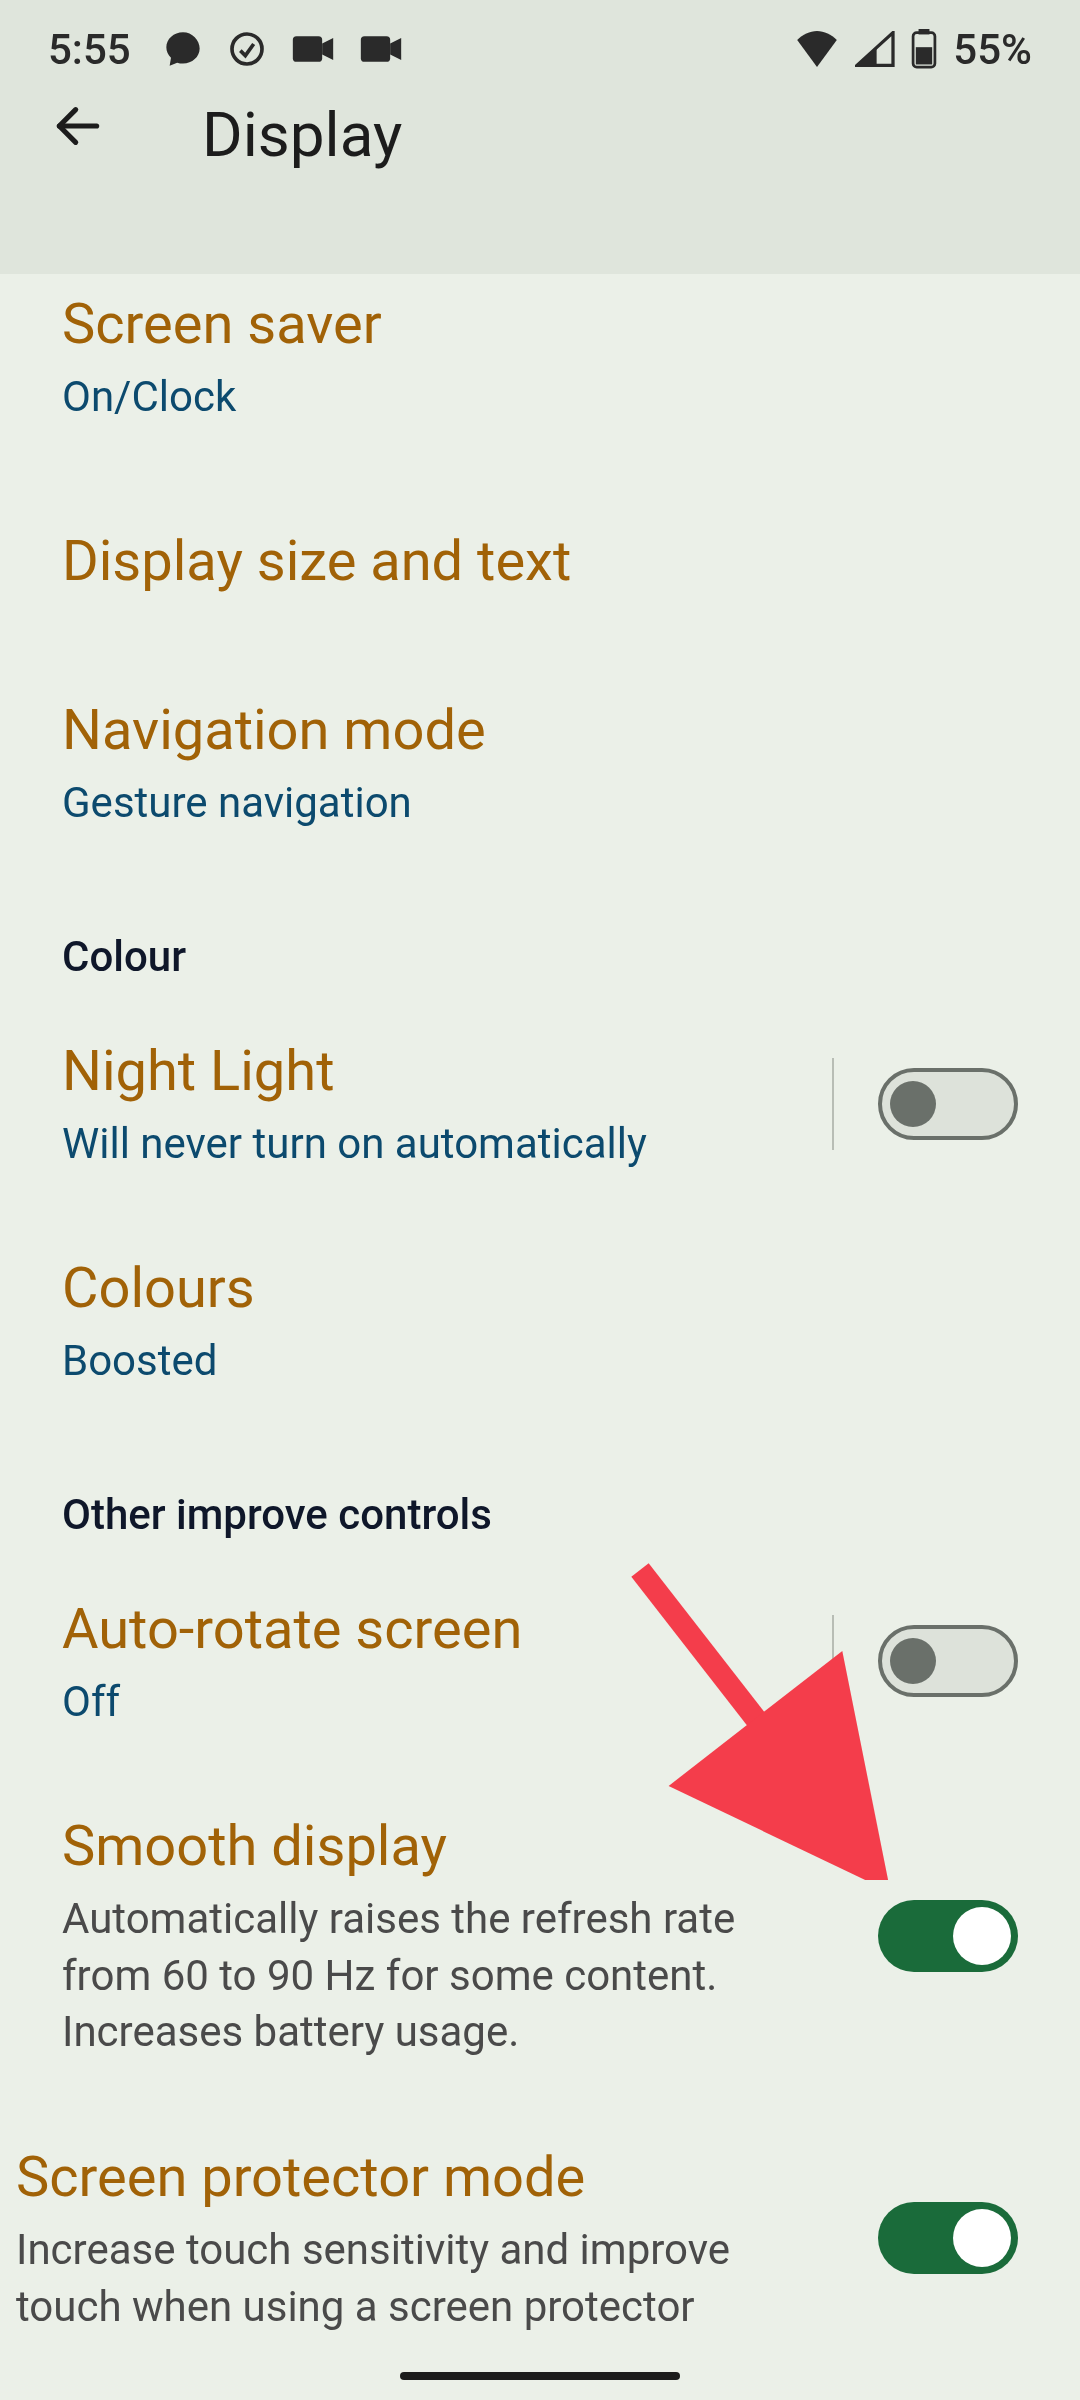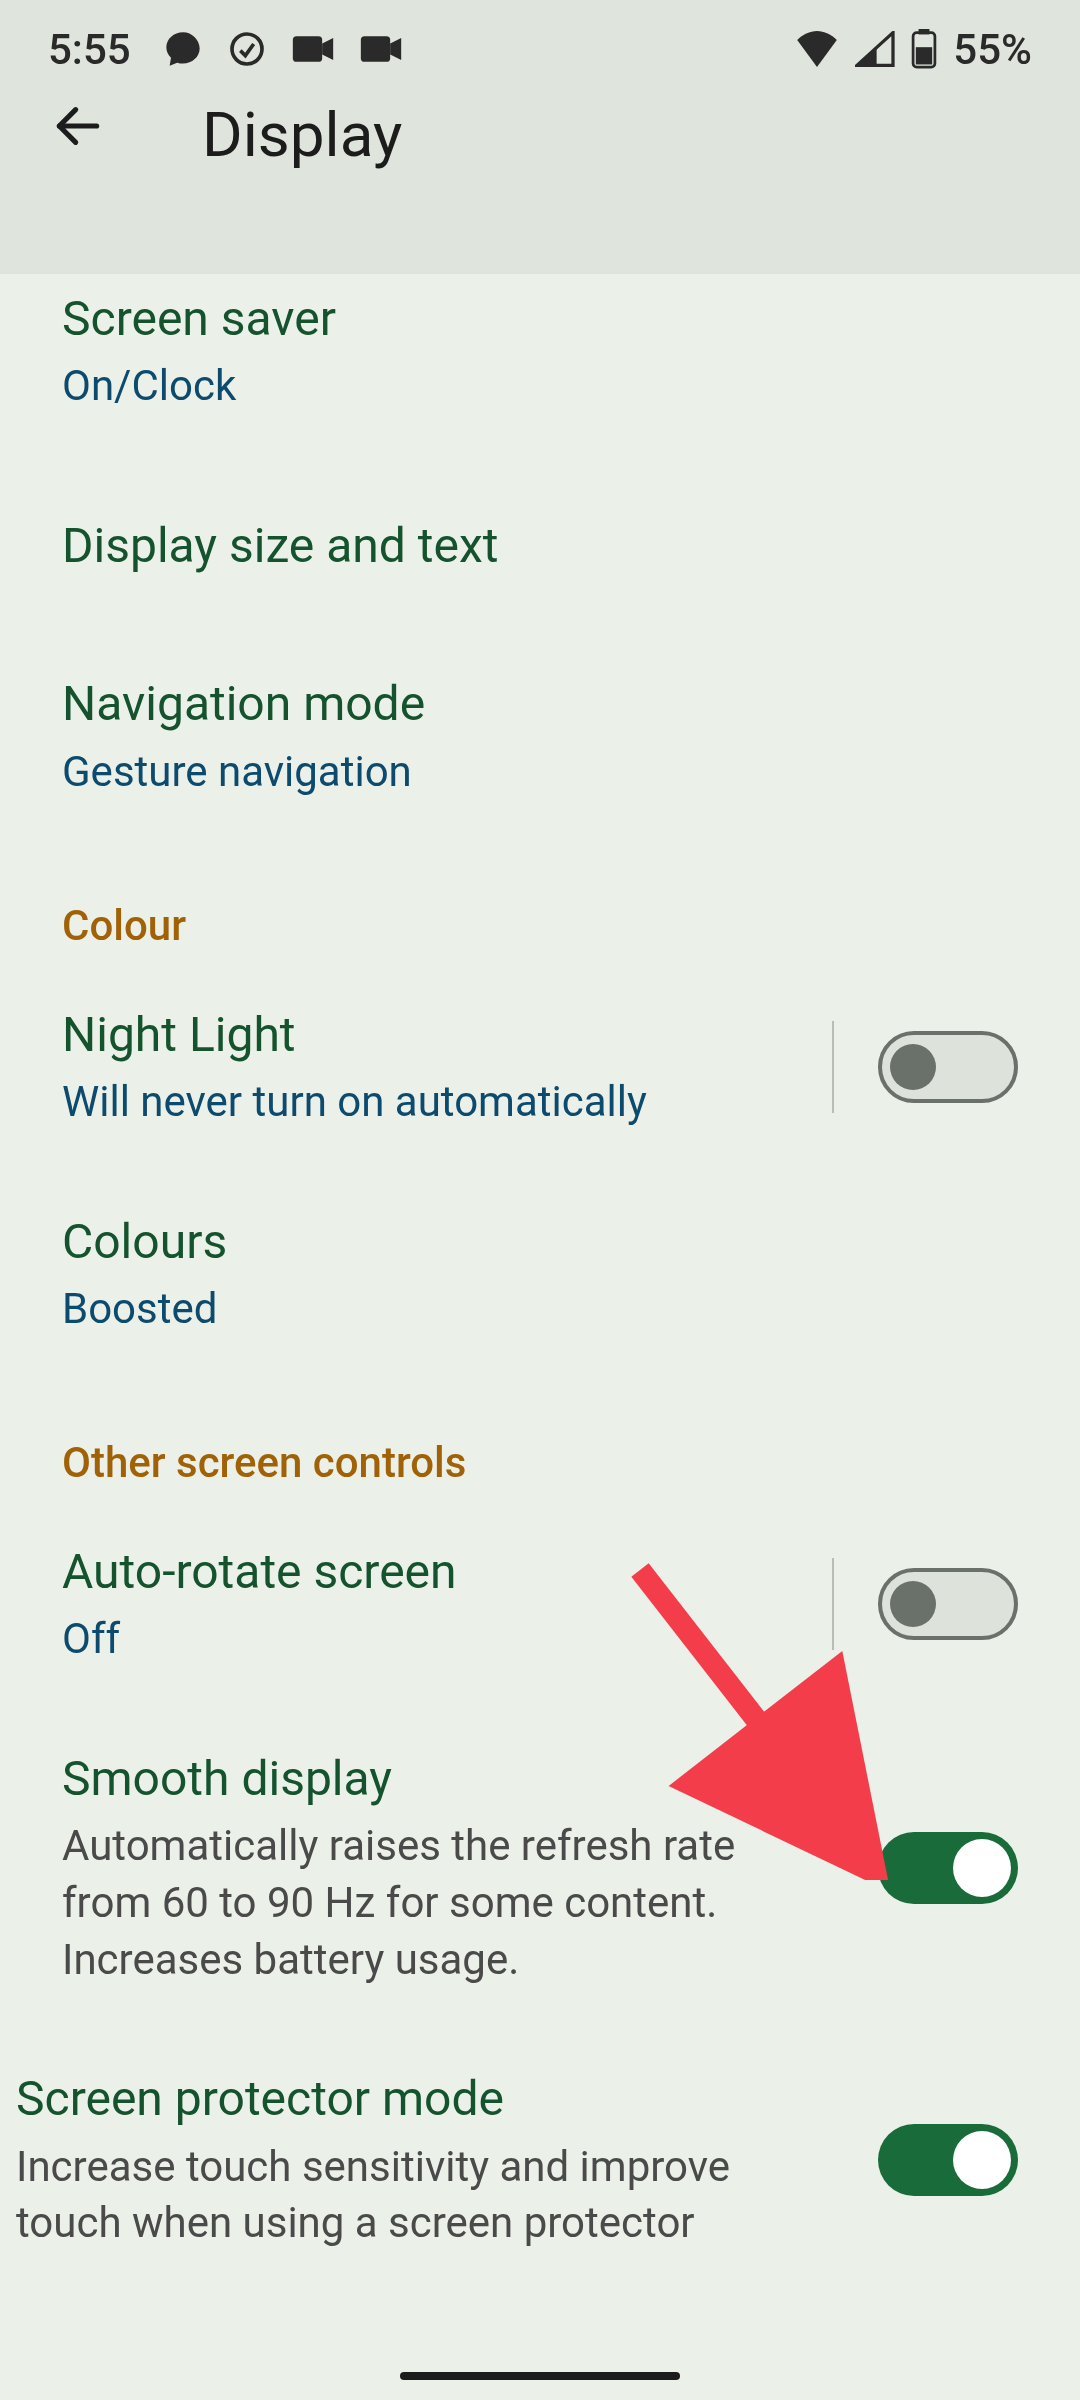--- a/index.html
+++ b/index.html
@@ -84,23 +84,23 @@
       align-items: center;
       justify-content: space-between;
       cursor: pointer;
     }
 
     .setting-text {
       flex: 1;
     }
 
     .setting-title {
-      font-size: 48px;
+      font-size: 56px;
       font-weight: 400;
-      color: #14532d;
+      color: #a16207;
       line-height: 1.3;
     }
 
     .setting-subtitle {
       font-size: 42px;
       font-weight: 400;
       color: #0c4a6e;
       margin-top: 8px;
       line-height: 1.35;
     }
@@ -111,21 +111,21 @@
       color: #4a4a4a;
       margin-top: 8px;
       line-height: 1.35;
       max-width: 760px;
     }
 
     .section-header {
       padding: 60px 62px 20px 62px;
       font-size: 42px;
       font-weight: 500;
-      color: #a16207;
+      color: #0f172a;
     }
 
     
     .toggle-wrap {
       display: flex;
       align-items: center;
     }
 
     .divider {
       width: 2px;
@@ -285,21 +285,21 @@
     </div>
   </div>
 
   <div class="setting-item item-colours">
     <div class="setting-text">
       <div class="setting-title">Colours</div>
       <div class="setting-subtitle">Boosted</div>
     </div>
   </div>
 
-  <div class="section-header">Other screen controls</div>
+  <div class="section-header">Other improve controls</div>
 
   <div class="setting-item item-autorotate">
     <div class="setting-text">
       <div class="setting-title">Auto-rotate screen</div>
       <div class="setting-subtitle">Off</div>
     </div>
     <div class="toggle-wrap">
       <div class="divider"></div>
       <div class="toggle">
         <div class="toggle-thumb"></div>

